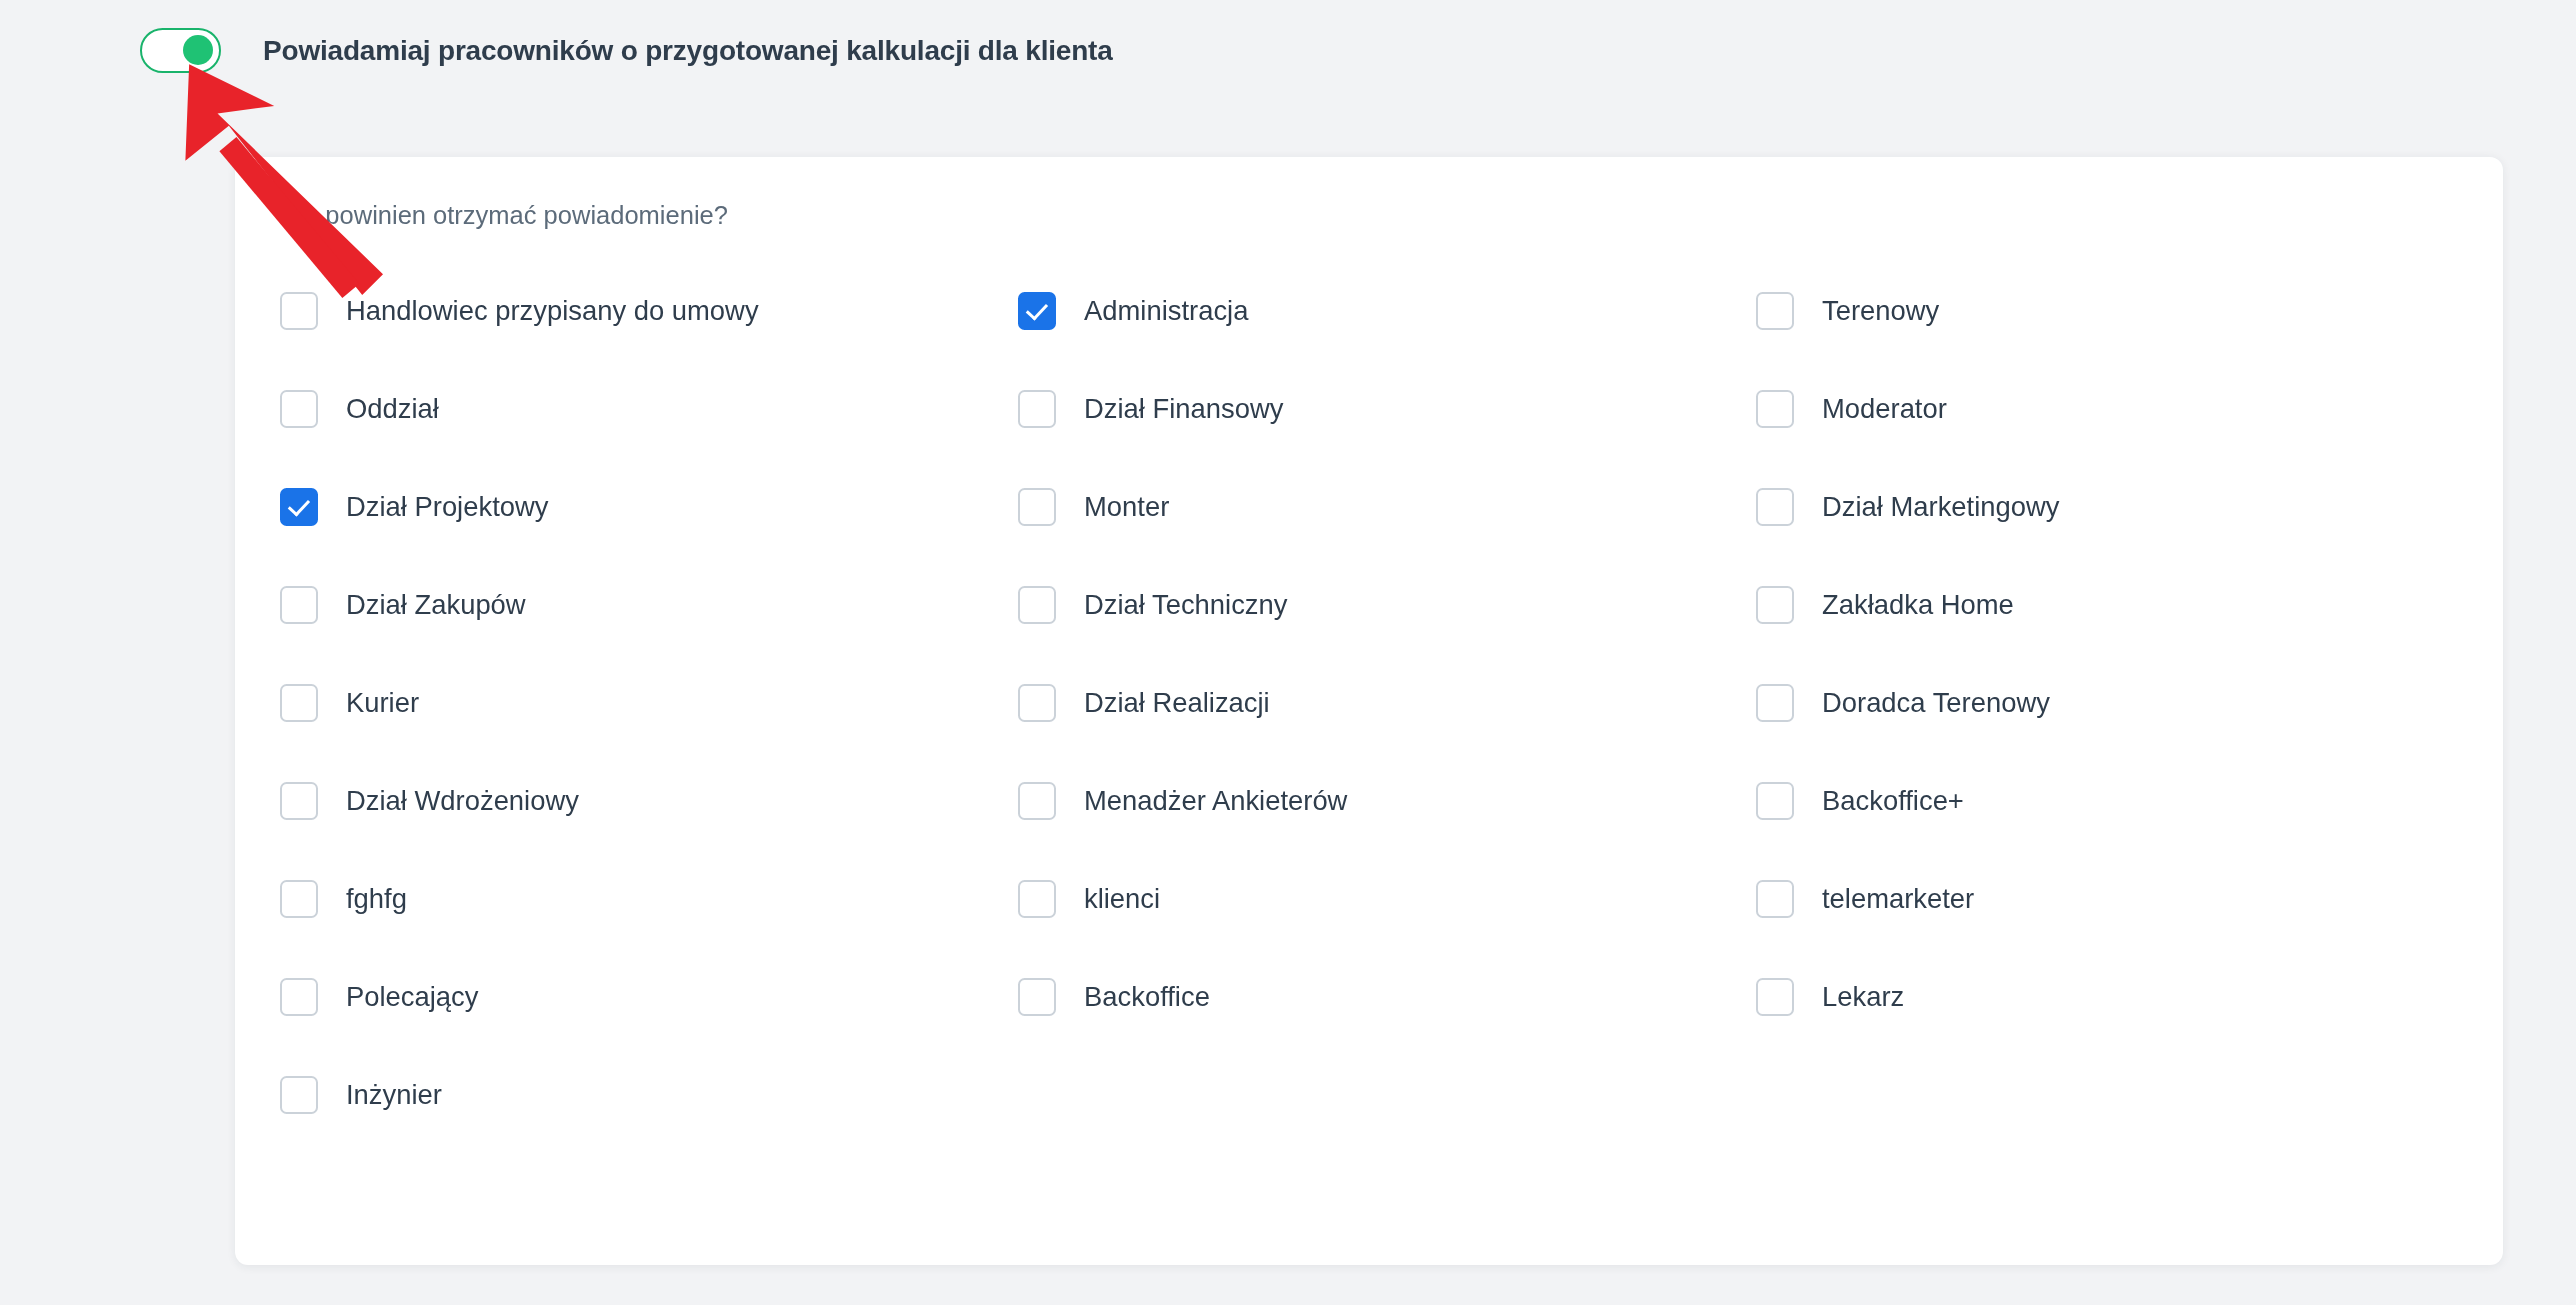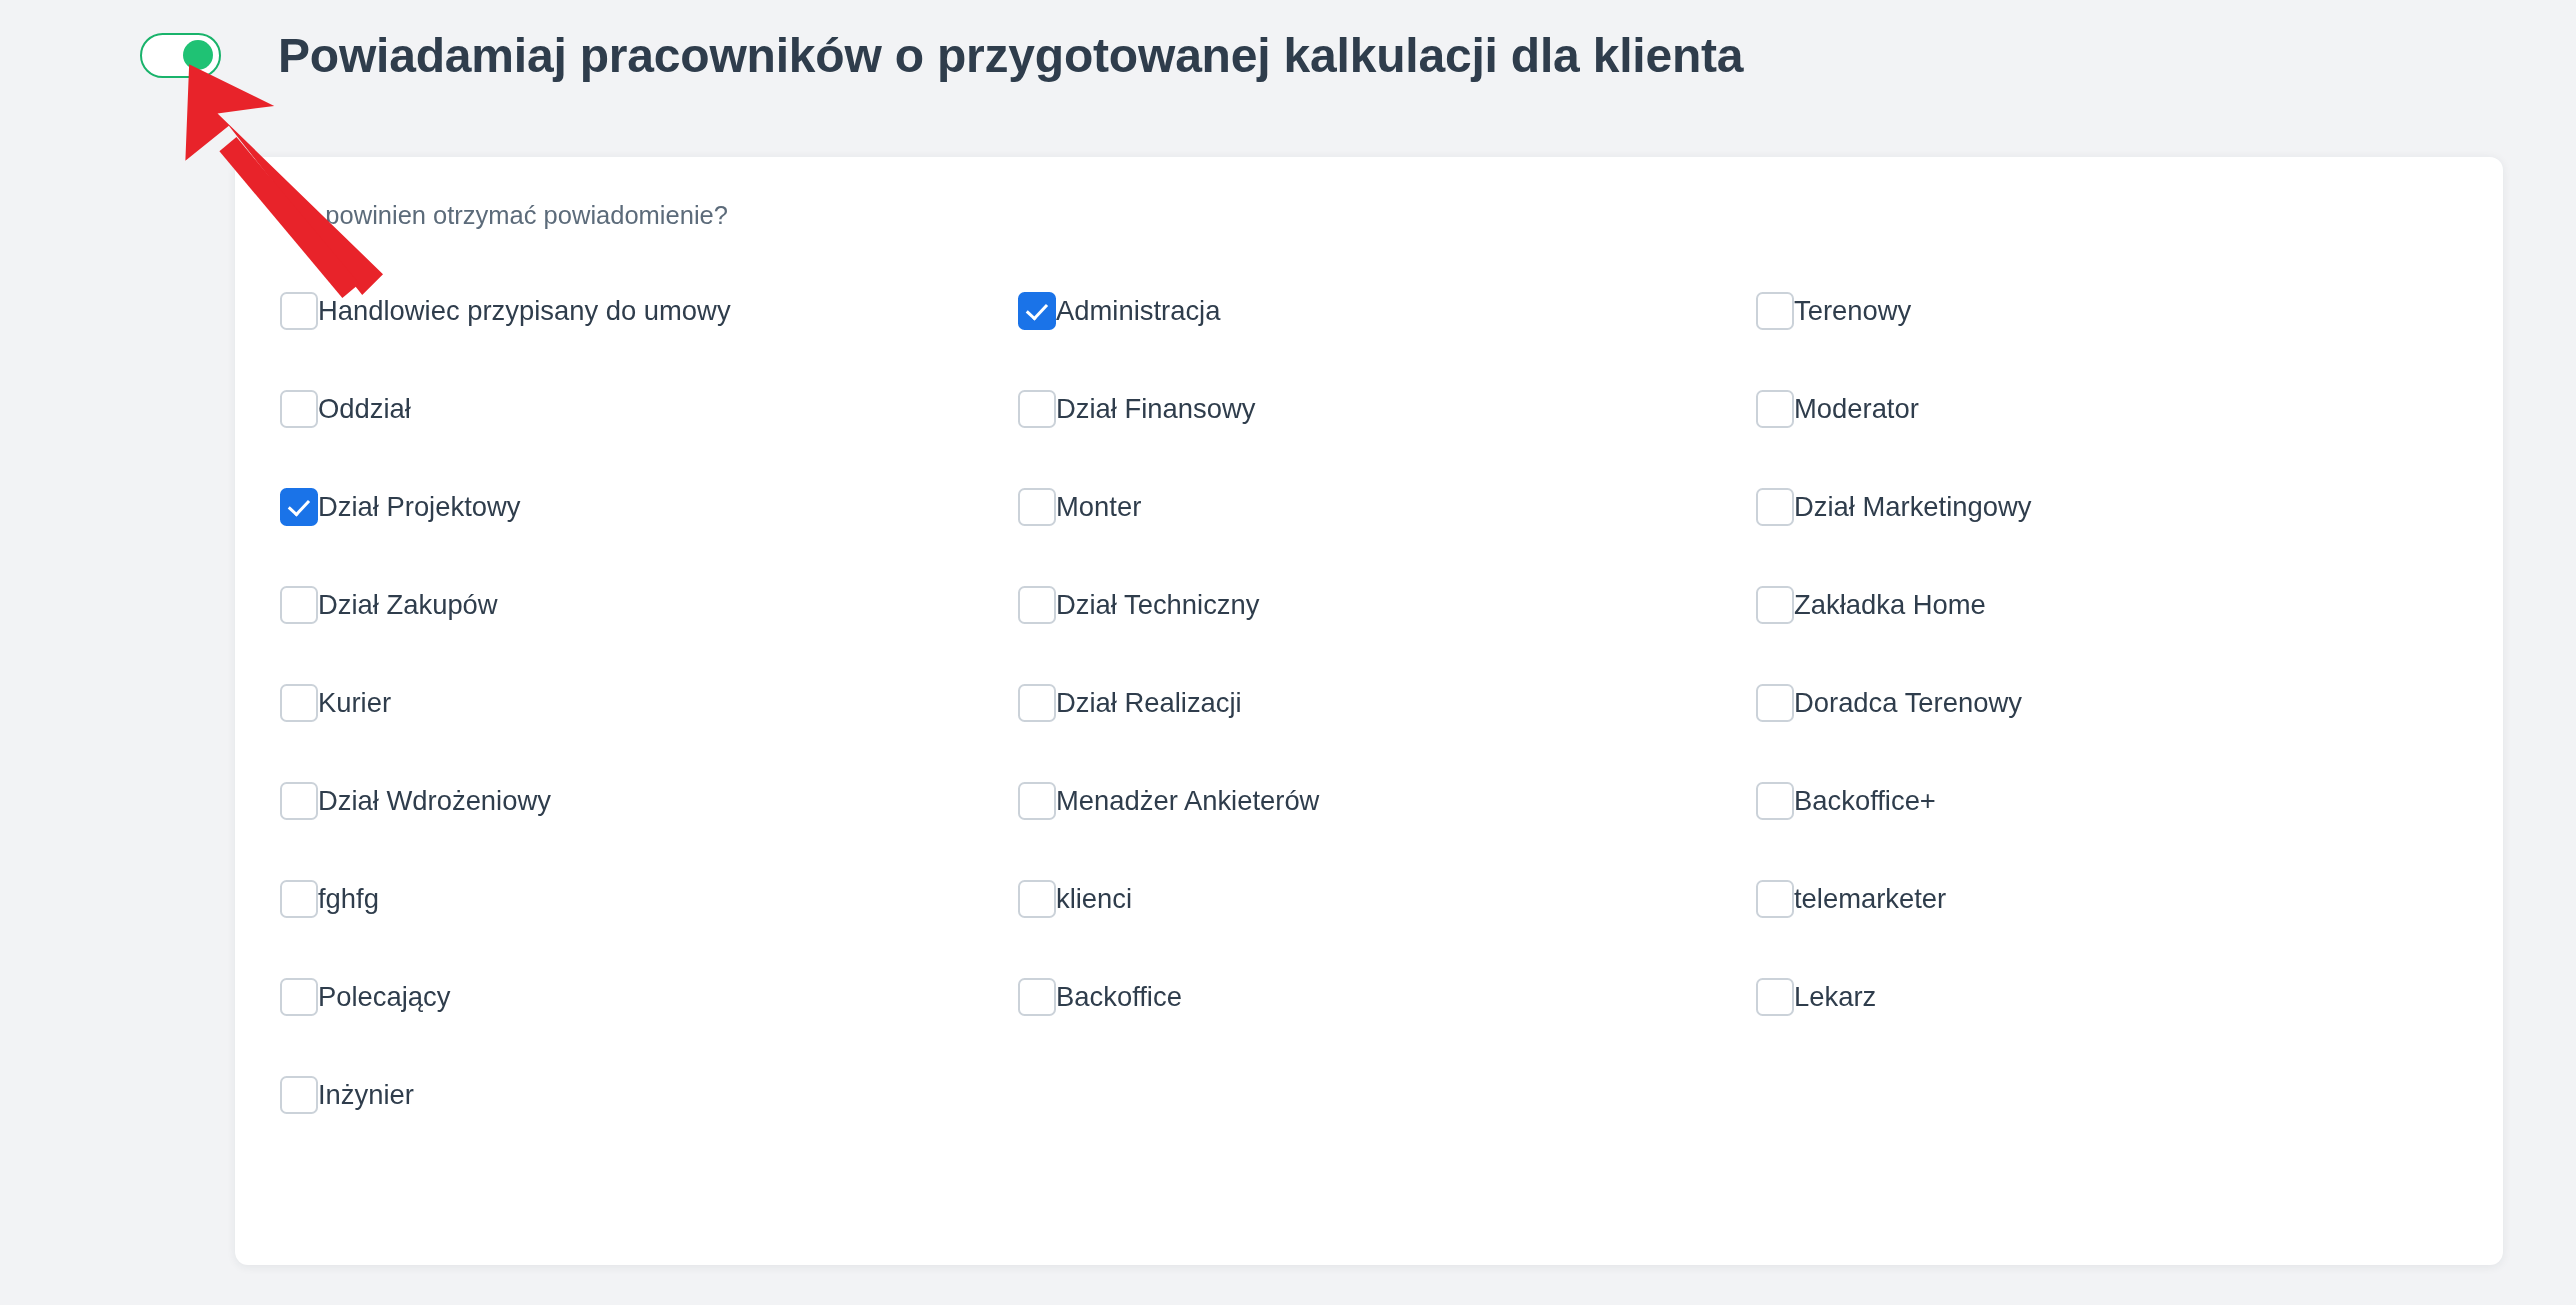--- a/index.html
+++ b/index.html
@@ -36,22 +36,22 @@
   .toggle .knob {
     position: absolute;
     top: 4.7px;
     right: 5.7px;
     width: 30px;
     height: 30px;
     border-radius: 50%;
     background: #1fc274;
   }
   .header-title {
-    margin-left: 57px;
-    font-size: 48px;
+    margin-left: 42px;
+    font-size: 28px;
     font-weight: bold;
     color: #2f3d4c;
     letter-spacing: -0.2px;
     white-space: nowrap;
     text-align: right;
   }
 
   
   .card {
     position: absolute;
@@ -104,20 +104,21 @@
     position: absolute;
     left: 11.3px;
     top: 4.7px;
     width: 8.5px;
     height: 17px;
     border: solid #ffffff;
     border-width: 0 3.8px 3.8px 0;
     transform: rotate(43deg);
   }
   .opt-label {
+    margin-left: 28px;
     font-size: 27.4px;
     color: #2f3d4c;
     white-space: nowrap;
     text-align: right;
   }
 
   
   .arrow-layer {
     position: absolute;
     left: 0;

